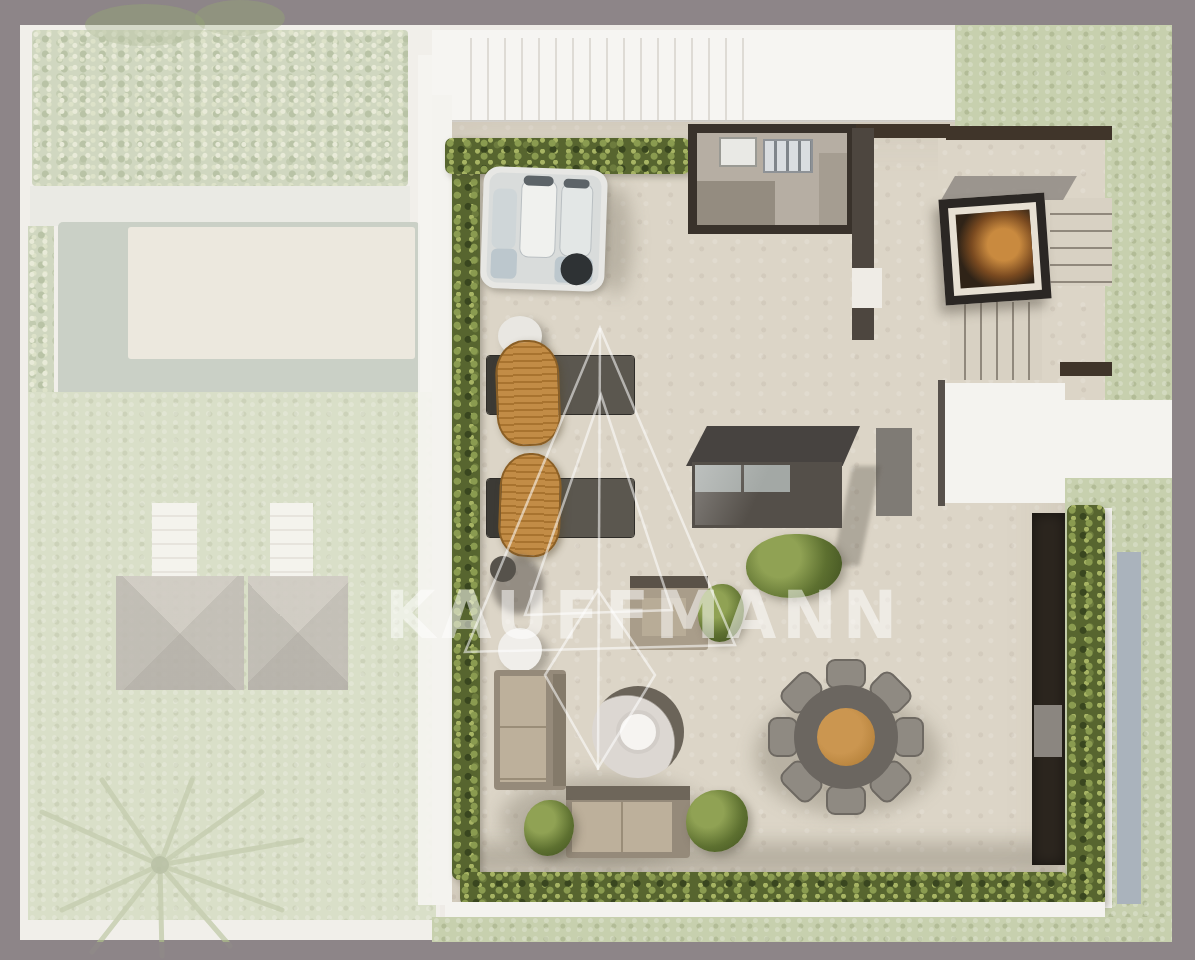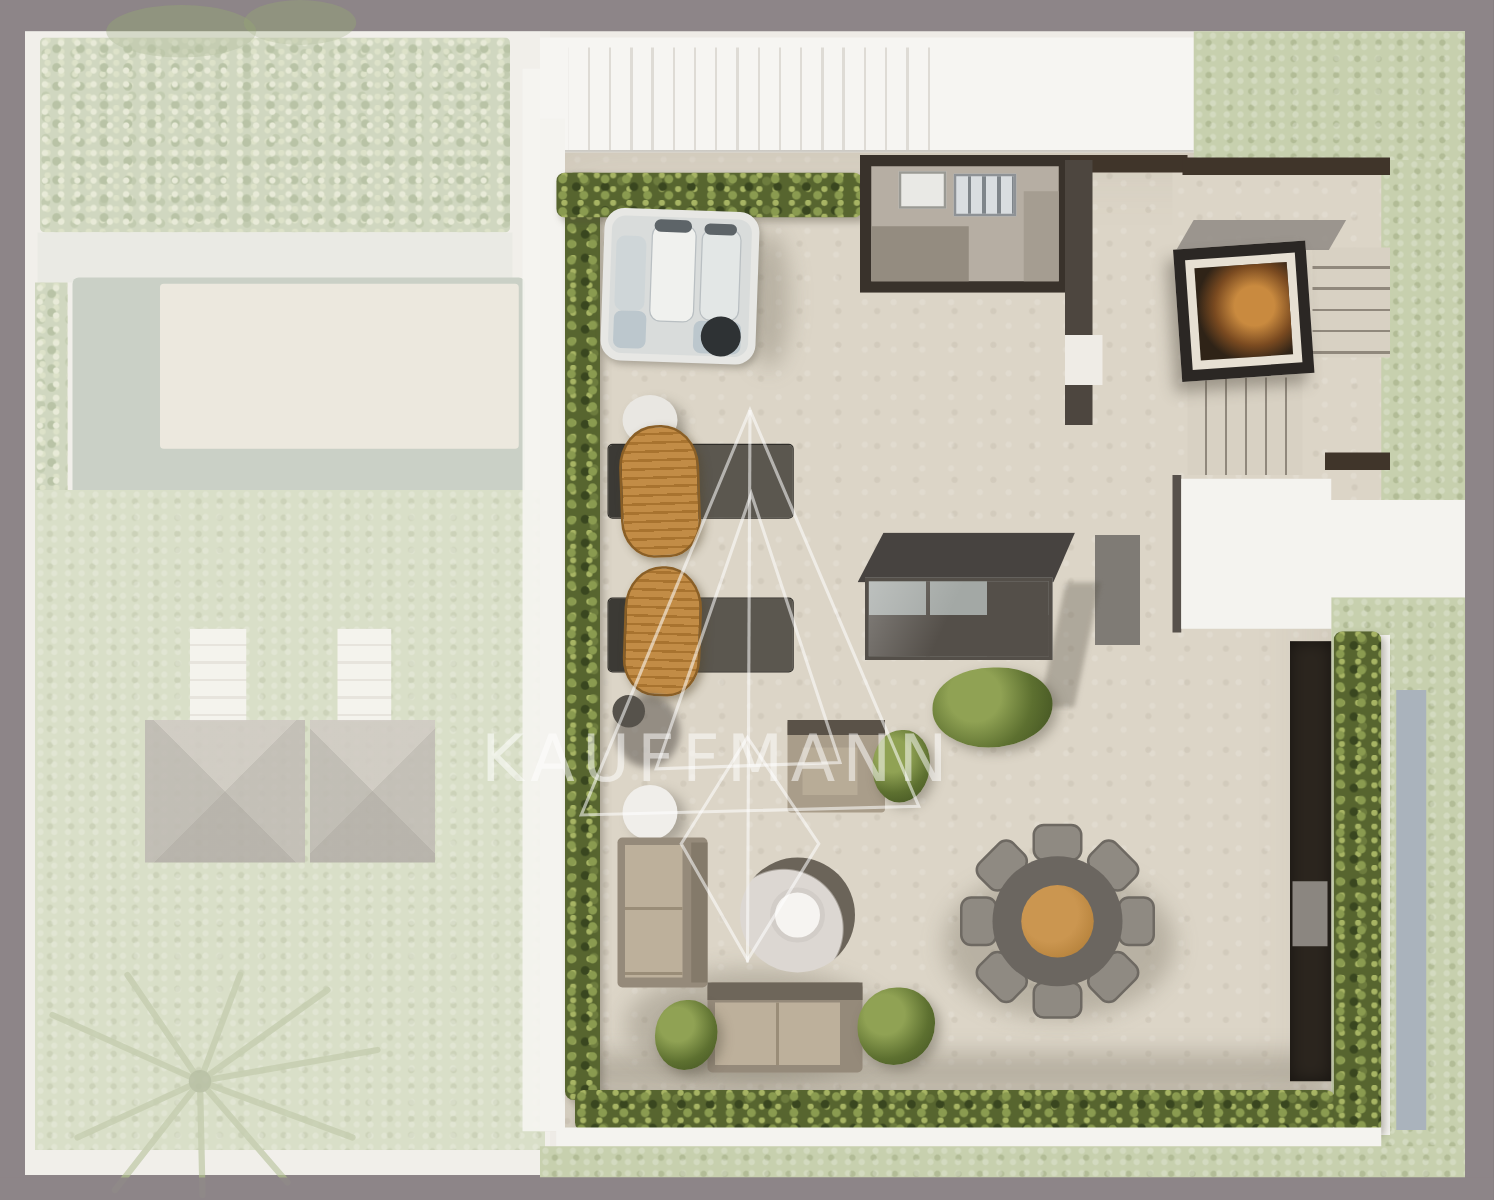--- a/index.html
+++ b/index.html
@@ -36,21 +36,21 @@
     background-size:23px 19px,31px 27px;}
   .bush{border-radius:52% 46% 55% 48%;
     background:
       radial-gradient(circle at 35% 35%, #90a254 0 28%, #5d7030 62%, #3e4e1f 100%);
     box-shadow:4px 4px 9px rgba(80,75,60,.4);}
   .white{background:#f4f3ef;}
   .shadow{border-radius:50%;filter:blur(9px);background:rgba(104,95,79,.3);}
   .beam{background:#40352a;}
   .tread-h{background:repeating-linear-gradient(180deg,#d8d1c3 0 15px,#90887c 15px 17px);}
   .tread-v{background:repeating-linear-gradient(90deg,#d8d1c3 0 14px,#90887c 14px 16px);}
-  #wm-text{color:rgba(255,255,255,.52);font-weight:normal;font-size:52px;
+  #wm-text{color:rgba(255,255,255,.52);font-weight:bold;font-size:65px;
     letter-spacing:6px;white-space:nowrap;}
 </style>
 </head>
 <body>
 
 <div id="stage">
   <div class="abs" id="canvas"></div>
 
   <div class="abs bed" style="left:32px;top:30px;width:376px;height:156px;border-radius:4px;"></div>
   <div class="abs" style="left:30px;top:186px;width:380px;height:40px;background:#e2e3dc;"></div>

